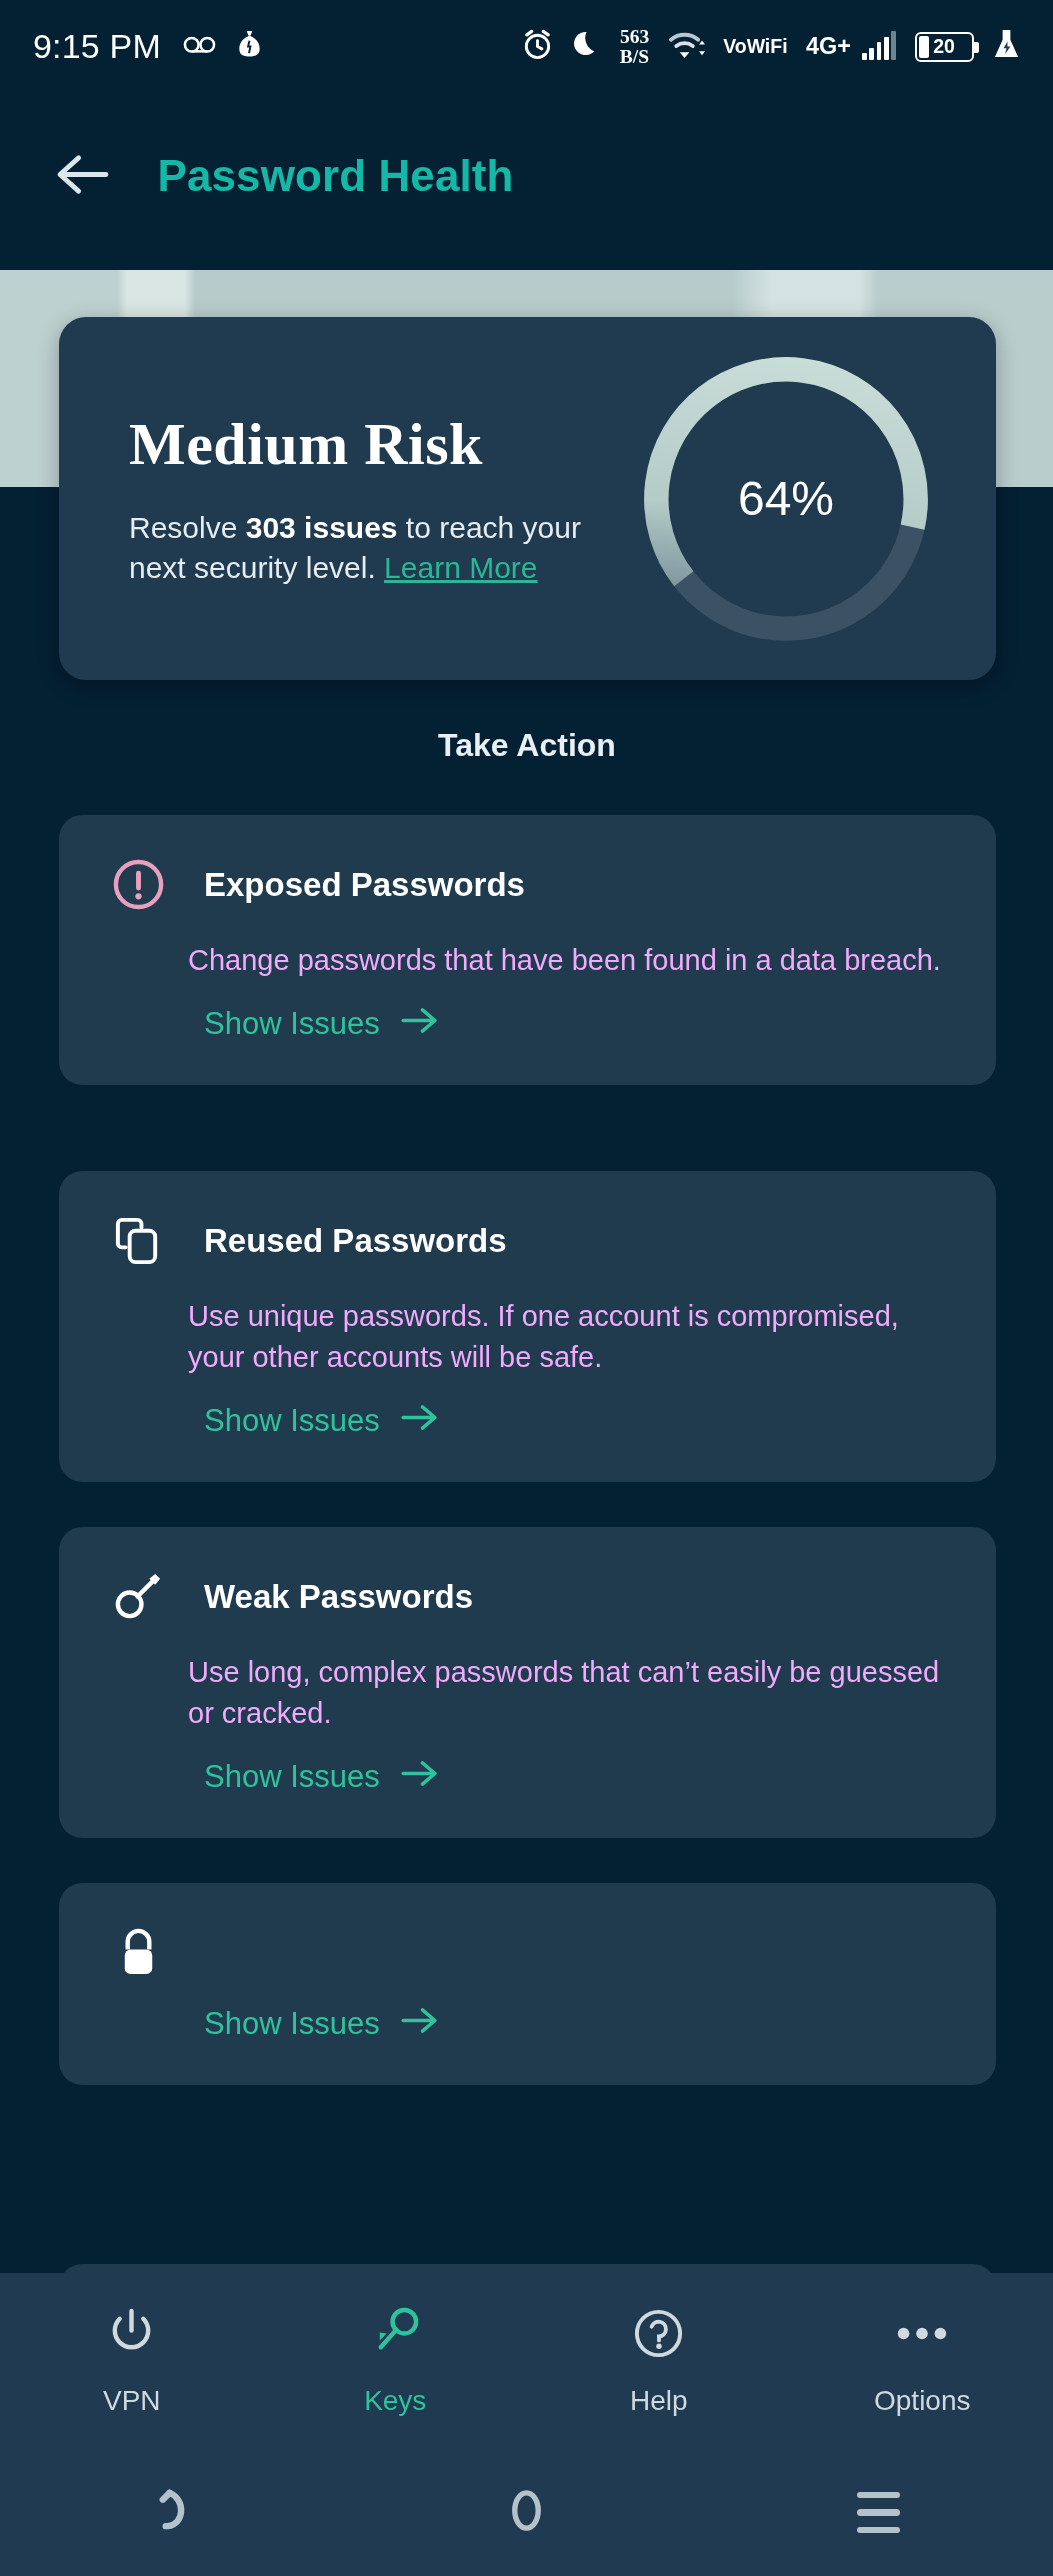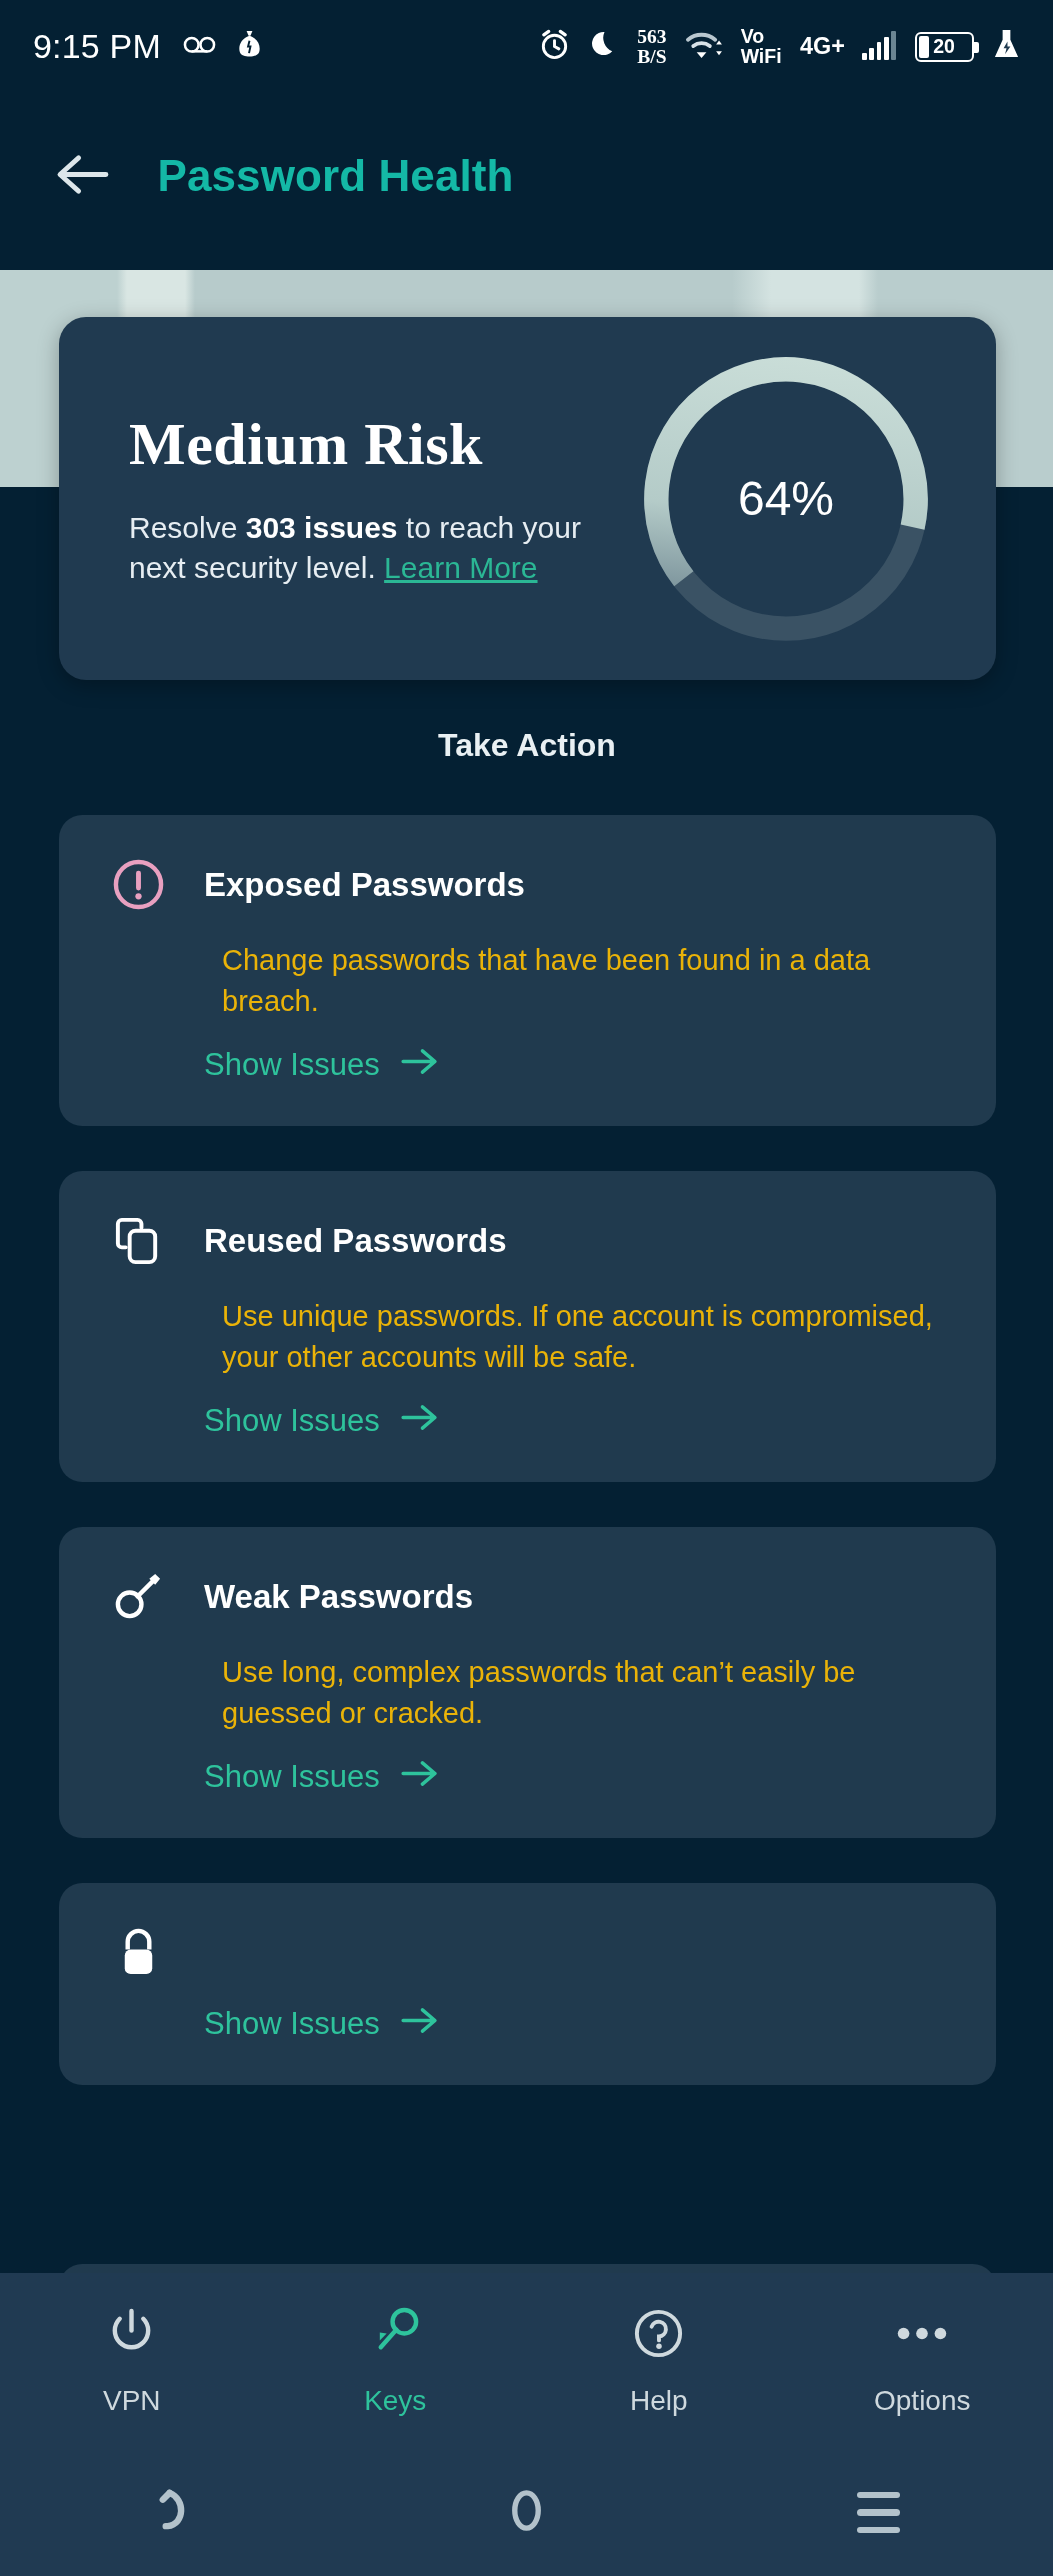--- a/index.html
+++ b/index.html
@@ -25,25 +25,25 @@
     color:#ffffff;
   }
   .sb-left { display:flex; align-items:center; gap:21.5px; }
   .sb-time { font-size:34px; letter-spacing:0.2px; color:#fff; }
   .sb-right { margin-left:auto; display:flex; align-items:center; gap:18.5px; }
   .sb-netspeed {
     display:flex; flex-direction:column; align-items:center;
     line-height:1.02; font-size:19.5px; font-weight:bold; color:#fff;font-family:Liberation Serif, serif;
   }
   .sb-vowifi {
-    display:flex; flex-direction:column; align-items:flex-start;
+    display:flex; flex-direction:row; align-items:flex-start;
     line-height:1.02; font-size:19.5px; font-weight:bold; color:#fff;
   }
   .sb-4g { font-size:23.4px; font-weight:bold; color:#fff; }
-  .sb-4gwrap { display:flex; align-items:flex-end; gap:17px; }
+  .sb-4gwrap { display:flex; align-items:flex-end; gap:11px; }
   .bars { display:flex; align-items:flex-end; gap:2.4px; height:25px; }
   .bars i { width:4.9px; background:#fff; display:block; border-radius:1px; }
   .bars i:nth-child(1){ height:6.8px; }
   .bars i:nth-child(2){ height:11.7px; }
   .bars i:nth-child(3){ height:17.6px; }
   .bars i:nth-child(4){ height:23.4px; }
   .bars i:nth-child(5){ height:29px; background:#6b8593; }
   .battery {
     position:relative; width:59px; height:30px;
     border:2.9px solid #fff; border-radius:5.9px;
@@ -142,22 +142,22 @@
   .card-icon {
     width:57px; height:57px; flex:0 0 57px;
     display:flex; align-items:center; justify-content:center;
     margin-top:-2px;
   }
   .card-title {
     font-size:33px; font-weight:bold; color:#ffffff;
     line-height:1.18; padding-top:7.8px;
   }
   .card-desc {
-    margin-top:27px; margin-left:112px;
-    font-size:29px; color:#eab308; line-height:1.42;
+    margin-top:27px; margin-left:78px;
+    font-size:29px; color:#f0abfc; line-height:1.42;
     max-width:771px;
   }
   .card-link {
     margin-top:25px; margin-left:94px;
     display:flex; align-items:flex-start; gap:21.5px;
     font-size:31px; color:#2ec39c; font-weight:normal;
   }
 
   
   .bottom-nav {

